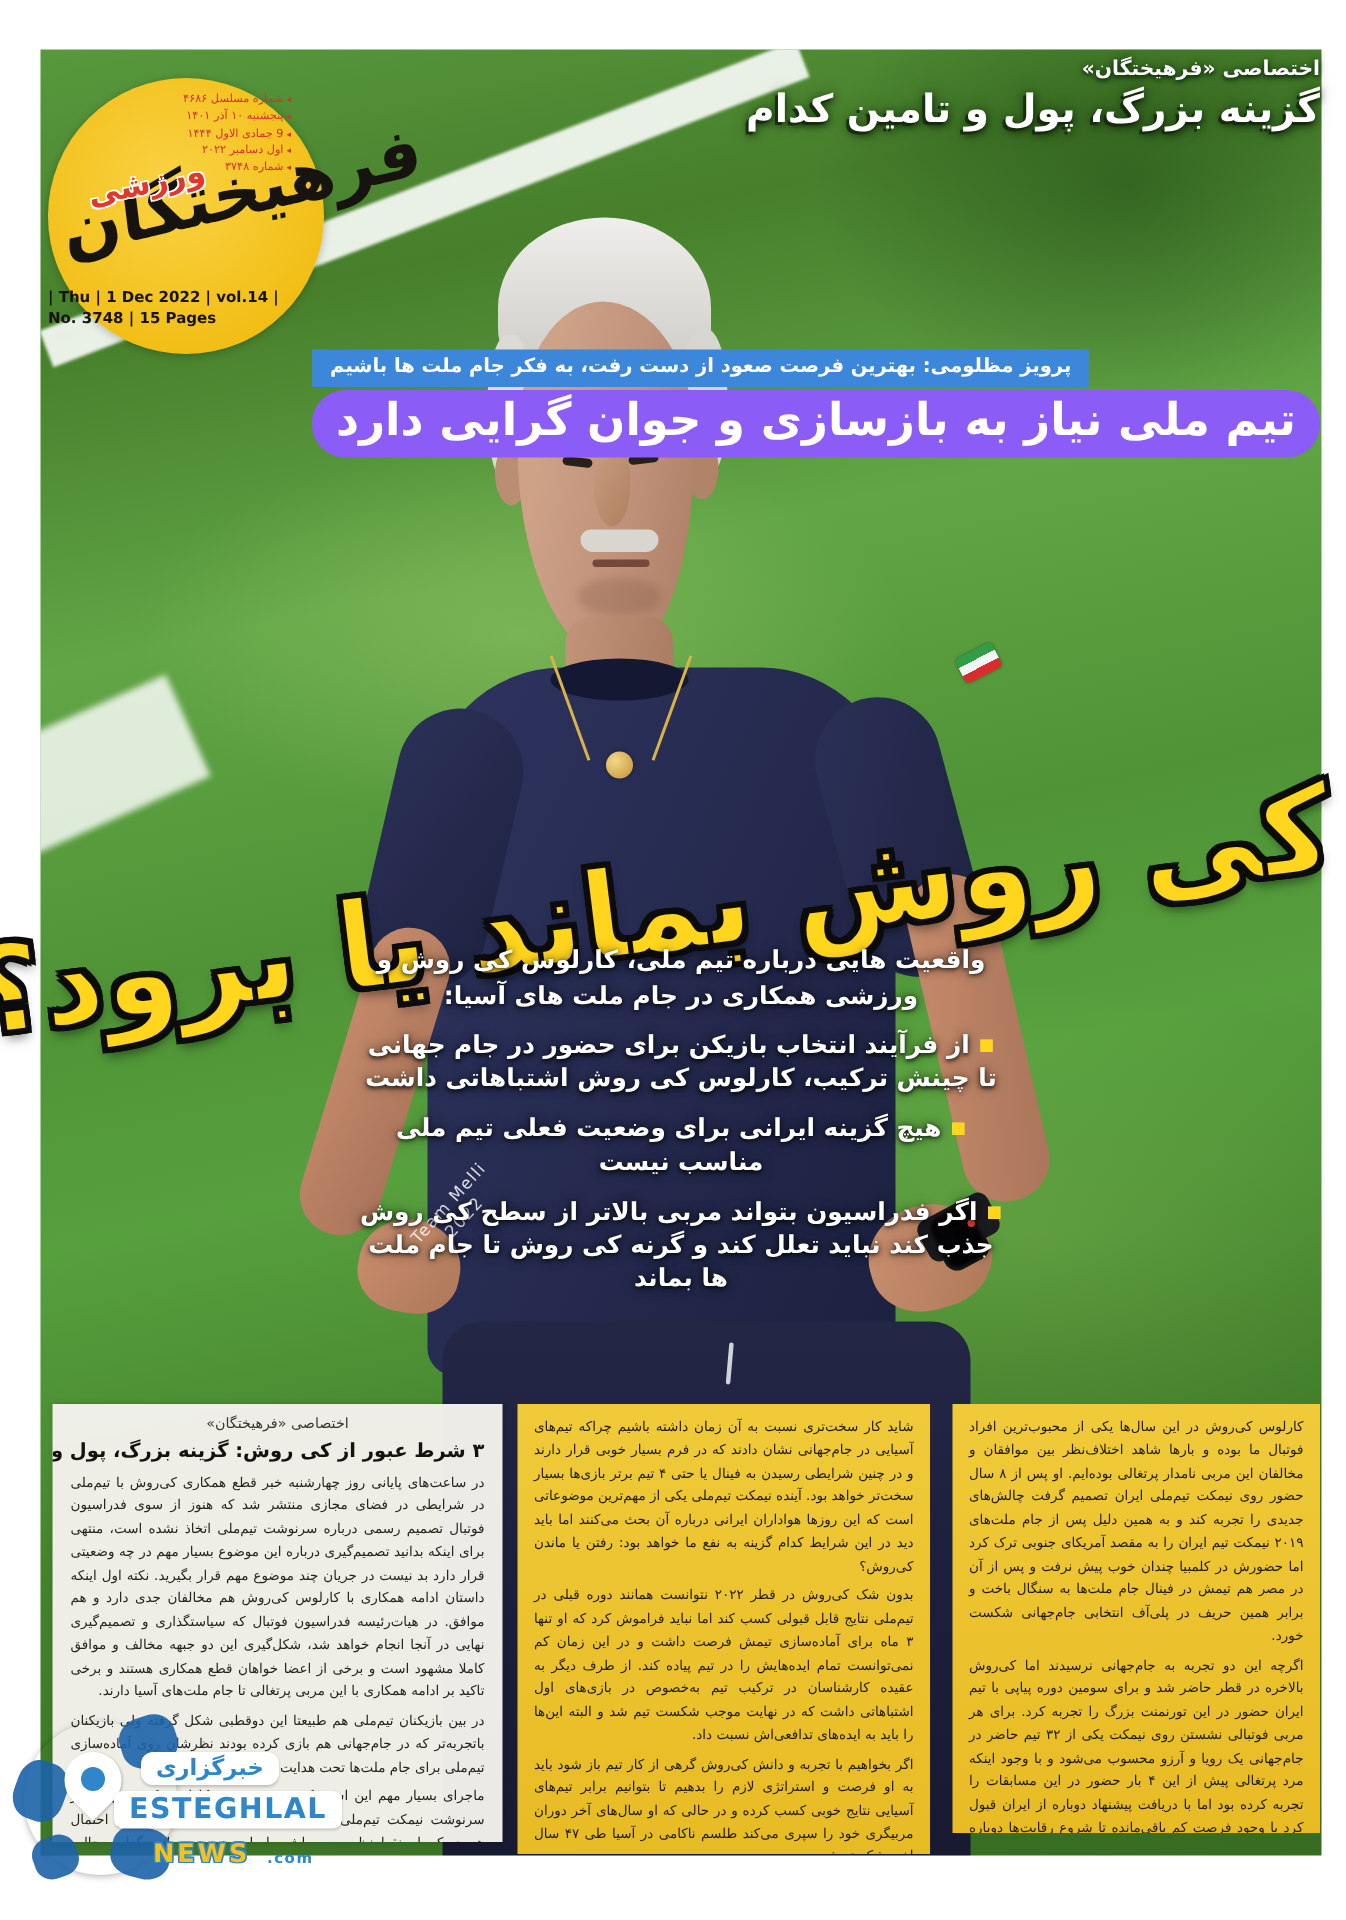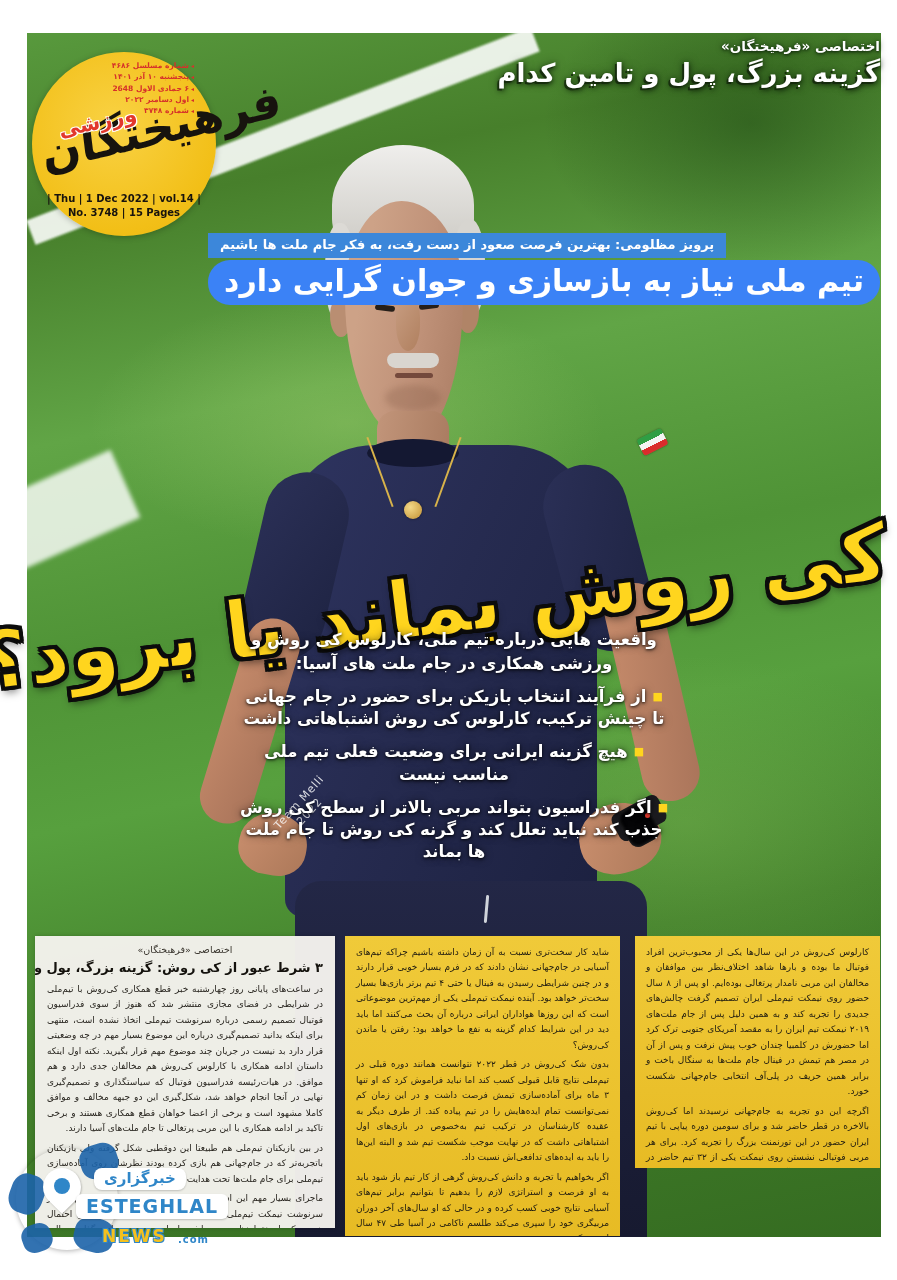--- a/index.html
+++ b/index.html
@@ -54,39 +54,39 @@
   .pants { position:absolute; left:268px; top:848px; width:352px; height:356px; background:linear-gradient(180deg,#232746,#1b1e38 60%,#171a30); border-radius:26px 26px 0 0; }
   .zipper { position:absolute; left:458px; top:862px; width:3px; height:28px; background:#cfd3da; transform:rotate(5deg); border-radius:2px; }
   .flag-patch { position:absolute; left:612px; top:400px; width:27px; height:18px; transform:rotate(-27deg); border-radius:3px; overflow:hidden;
     background:linear-gradient(180deg,#2f9e44 0 33%, #f4f4f4 33% 66%, #d92c2c 66% 100%); box-shadow:0 0 2px rgba(0,0,0,.5); }
   .shirt-text { position:absolute; left:244px; top:760px; transform:rotate(-48deg); color:rgba(255,255,255,.85); font-size:11px; letter-spacing:1px; text-align:center; line-height:1.3; }
 
   
   .masthead { position:absolute; left:32px; top:52px; width:184px; height:184px; z-index:6; }
   .masthead .circle { position:absolute; inset:0; background:radial-gradient(circle at 45% 40%, #f9d244, #f2bf17 70%, #e8b410); border-radius:50%; box-shadow:0 1px 6px rgba(0,0,0,.25); }
   .masthead .dates { position:absolute; right:22px; top:8px; width:120px; direction:rtl; text-align:right; }
-  .masthead .dates div { font-size:7.5px; font-weight:bold; color:#d6312a; line-height:1.5; white-space:nowrap; overflow:hidden; }
+  .masthead .dates div { font-size:7.5px; font-weight:normal; color:#d6312a; line-height:1.5; white-space:nowrap; overflow:hidden; }
   .masthead .dates div::before { content:"◂"; color:#d6312a; font-size:6px; margin-left:2px; }
   .masthead .title-fa { position:absolute; left:8px; top:56px; width:176px; text-align:center; font-size:46px; font-weight:bold; color:#17130e;
     transform:rotate(-13deg) skewX(-6deg); letter-spacing:-2px; }
   .masthead .title-sub { position:absolute; left:26px; top:58px; font-size:21px; font-weight:bold; color:#e2382c; transform:rotate(-12deg);
     text-shadow:-1px -1px 0 #fff, 1px -1px 0 #fff, -1px 1px 0 #fff, 1px 1px 0 #fff; }
-  .masthead .eng { position:absolute; left:0; top:140px; width:184px; text-align:center; direction:ltr; }
+  .masthead .eng { position:absolute; left:0; top:140px; width:184px; text-align:left; direction:ltr; }
   .masthead .eng div { font-size:10px; font-weight:bold; color:#17130e; line-height:1.4; }
 
   
   .top-headline { position:absolute; right:17px; top:38px; width:420px; direction:rtl; text-align:right; z-index:6; }
   .top-headline .kicker { font-size:13.5px; font-weight:bold; color:#fff; text-shadow:0 1px 3px rgba(10,30,8,.9),0 0 6px rgba(10,30,8,.7); margin-bottom:3px; }
   .top-headline .l1, .top-headline .l2 { font-size:26px; font-weight:bold; color:#fff; line-height:1.28;
     text-shadow:-2px 2px 0 rgba(20,40,12,.85), 0 2px 5px rgba(10,25,6,.9), 0 0 10px rgba(10,25,6,.5); letter-spacing:-.5px; }
 
   
   .banner { position:absolute; right:17px; top:233px; z-index:6; direction:rtl; text-align:center; }
   .banner .strip-kicker { display:inline-block; background:#3c87da; color:#fff; font-size:13px; font-weight:bold; padding:4px 12px 5px; line-height:1.2; }
-  .banner .strip-title { background:#3b82f6; color:#fff; font-size:30px; font-weight:bold; padding:4px 16px 7px; margin-top:2px; line-height:1.15; letter-spacing:-.5px;border-radius:22px; }
+  .banner .strip-title { background:#8b5cf6; color:#fff; font-size:30px; font-weight:bold; padding:4px 16px 7px; margin-top:2px; line-height:1.15; letter-spacing:-.5px;border-radius:22px; }
 
   
   .main-headline { position:absolute; right:10px; top:505px; z-index:5; transform:rotate(-7deg); transform-origin:right center;
     direction:rtl; white-space:nowrap; font-size:80px; font-weight:bold; color:#ffd51e; letter-spacing:-2px;
     -webkit-text-stroke:2px #0c0c0c;
     text-shadow:-3px 0 0 #0c0c0c, 3px 0 0 #0c0c0c, 0 -3px 0 #0c0c0c, 0 3px 0 #0c0c0c,
                 -3px -3px 0 #0c0c0c, 3px 3px 0 #0c0c0c, -3px 3px 0 #0c0c0c, 3px -3px 0 #0c0c0c, 0 5px 8px rgba(0,0,0,.5); }
 
   
   .standfirst { position:absolute; left:238px; top:628px; width:432px; z-index:5; direction:rtl; text-align:center; color:#fff; }
@@ -94,21 +94,21 @@
   .standfirst .bullet { font-size:16.5px; font-weight:bold; line-height:1.35; margin-bottom:11px; text-shadow:0 1px 3px rgba(0,0,0,.85),0 0 8px rgba(0,0,0,.6); }
   .standfirst .bullet::before { content:"■"; color:#ffd51e; font-size:11px; margin-left:6px; position:relative; top:-2px; text-shadow:none; }
 
   
   .box { position:absolute; z-index:5; direction:rtl; overflow:hidden; }
   .box p { font-size:9px; line-height:1.72; text-align:justify; margin-bottom:4px; }
   .box-left { left:35px; top:936px; width:300px; height:292px; background:rgba(244,242,237,.97); padding:8px 12px 10px; color:#27241e; box-shadow:0 0 4px rgba(0,0,0,.2); }
   .box-left .kicker { text-align:center; font-size:9.5px; color:#3a362f; margin-bottom:5px; }
   .box-left .headline { text-align:center; font-size:13px; font-weight:bold; color:#14120d; white-space:nowrap; margin-bottom:7px; letter-spacing:-.3px; }
   .box-mid  { left:345px; top:936px; width:275px; height:300px; background:linear-gradient(180deg,#f0ca39,#e7bb24); padding:9px 11px; color:#201c10; }
-  .box-right{ left:635px; top:936px; width:245px; height:232px; background:linear-gradient(180deg,#f0ca39,#e7bb24); padding:9px 11px; color:#201c10; }
+  .box-right{ left:635px; top:936px; width:245px; height:286px; background:linear-gradient(180deg,#f0ca39,#e7bb24); padding:9px 11px; color:#201c10; }
 
   
   .esteghlal { position:absolute; left:10px; top:1142px; width:230px; height:135px; z-index:9; }
   .est-ball { position:absolute; left:6px; top:6px; width:102px; height:102px; border-radius:50%;
     background:radial-gradient(circle at 38% 32%, #6dbfa 0%, #3f9bd9 55%, #2a7ec0 100%); box-shadow:0 1px 5px rgba(0,0,0,.3); }
   .est-ball .seg { position:absolute; background:#1c63a8; border-radius:40%; opacity:.9; }
   .est-ball .s1 { left:-6px; top:26px; width:34px; height:40px; transform:rotate(20deg); }
   .est-ball .s2 { left:64px; top:-4px; width:38px; height:34px; transform:rotate(-18deg); }
   .est-ball .s3 { left:58px; top:70px; width:40px; height:34px; transform:rotate(14deg); }
   .est-ball .s4 { left:6px; top:76px; width:30px; height:28px; transform:rotate(-20deg); }
@@ -169,21 +169,21 @@
       <div>Team Melli</div>
       <div>2022</div>
     </div>
   </div>
 
   <div class="masthead">
     <div class="circle"></div>
     <div class="dates">
         <div>شماره مسلسل ۴۶۸۶</div>
         <div>پنجشنبه ۱۰ آذر ۱۴۰۱</div>
-        <div>۶ جمادی الاول 2648</div>
+        <div>9 جمادی الاول ۱۴۴۴</div>
         <div>اول دسامبر ۲۰۲۲</div>
         <div>شماره ۳۷۴۸</div>
       </div>
     <div class="title-fa">فرهیختگان</div>
     <div class="title-sub">ورزشی</div>
     <div class="eng">
       <div>| Thu | 1 Dec 2022 | vol.14 |</div>
       <div>No. 3748 | 15 Pages</div>
     </div>
   </div>

